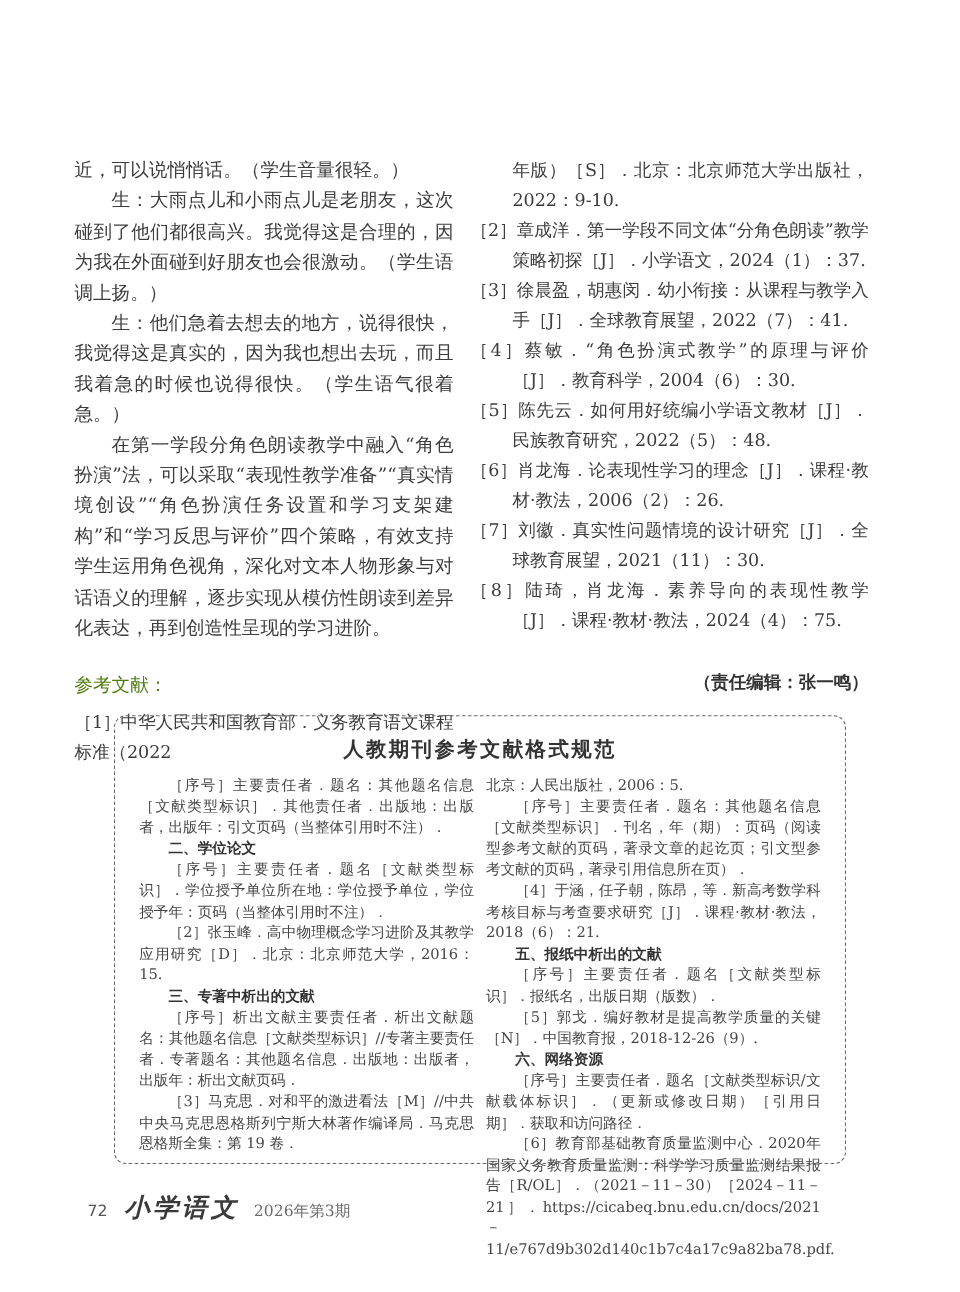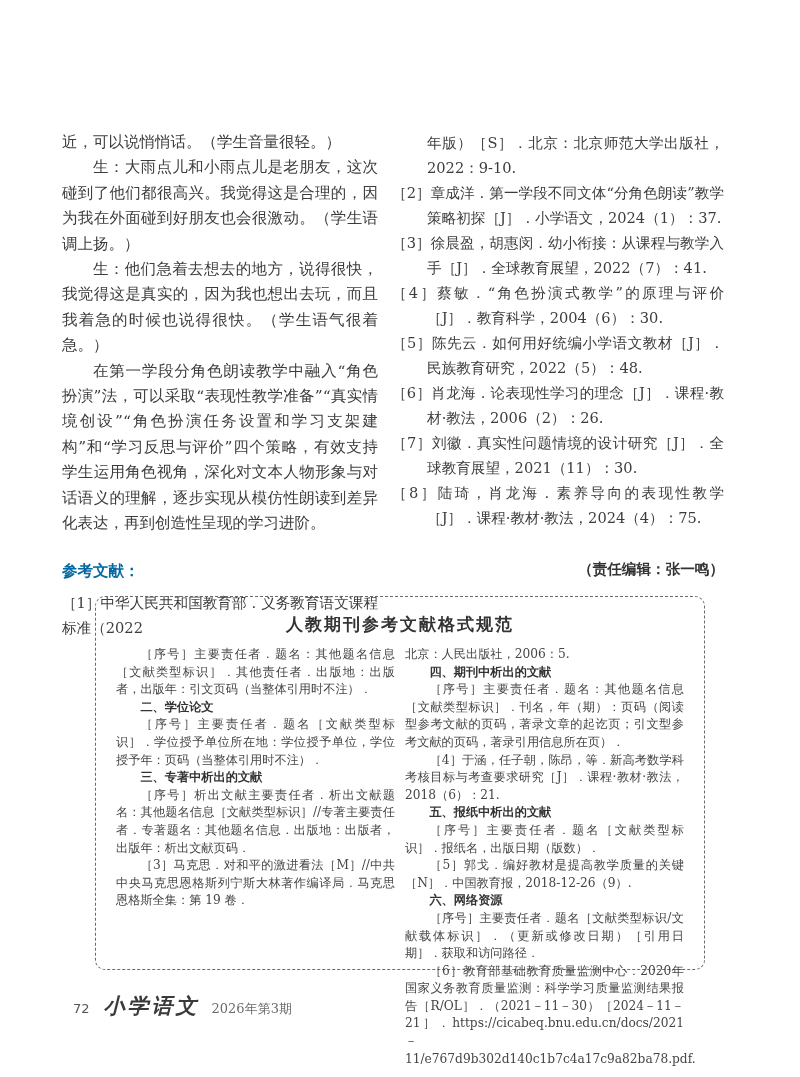--- a/index.html
+++ b/index.html
@@ -24,21 +24,21 @@
   .col-left p{
     margin:0;font-size:15.5px;line-height:25.4px;
     text-align:justify;text-justify:inter-ideograph;
     text-indent:2em;
   }
   .col-left p.noindent{text-indent:0;}
 
   .ref-heading{
     margin:22px 0 6px 0 !important;
     font-family:"DejaVu Sans","Liberation Sans",sans-serif;
-    font-weight:bold;font-size:15px;color:#0369a1;
+    font-weight:normal;font-size:15px;color:#4d7c0f;
     text-indent:0 !important;
   }
   .ref-first{
     font-size:14.6px !important;line-height:25px !important;
     text-indent:0 !important;
   }
 
   .col-right p{
     margin:0;font-size:14.6px;line-height:25px;
     text-align:justify;text-justify:inter-ideograph;
@@ -143,32 +143,32 @@
       <div class="box-col">
 
 
           <p>［序号］主要责任者．题名：其他题名信息［文献类型标识］．其他责任者．出版地：出版者，出版年：引文页码（当整体引用时不注）．</p>
 
 
           <p class="heading">二、学位论文</p>
 
           <p>［序号］主要责任者．题名［文献类型标识］．学位授予单位所在地：学位授予单位，学位授予年：页码（当整体引用时不注）．</p>
 
+          <p>［2］张玉峰．高中物理概念学习进阶及其教学应用研究［D］．北京：北京师范大学，2016：15.</p>
 
           <p class="heading">三、专著中析出的文献</p>
 
           <p>［序号］析出文献主要责任者．析出文献题名：其他题名信息［文献类型标识］//专著主要责任者．专著题名：其他题名信息．出版地：出版者，出版年：析出文献页码．</p>
 
           <p>［3］马克思．对和平的激进看法［M］//中共中央马克思恩格斯列宁斯大林著作编译局．马克思恩格斯全集：第 19 卷．</p>
         </div>
       <div class="box-col">
 
           <p class="noindent">北京：人民出版社，2006：5.</p>
 
-          <p class="heading">四、期刊中析出的文献</p>
 
           <p>［序号］主要责任者．题名：其他题名信息［文献类型标识］．刊名，年（期）：页码（阅读型参考文献的页码，著录文章的起讫页；引文型参考文献的页码，著录引用信息所在页）．</p>
 
           <p>［4］于涵，任子朝，陈昂，等．新高考数学科考核目标与考查要求研究［J］．课程·教材·教法，2018（6）：21.</p>
 
           <p class="heading">五、报纸中析出的文献</p>
 
           <p>［序号］主要责任者．题名［文献类型标识］．报纸名，出版日期（版数）．</p>
 
           <p>［5］郭戈．编好教材是提高教学质量的关键［N］．中国教育报，2018-12-26（9）.</p>

